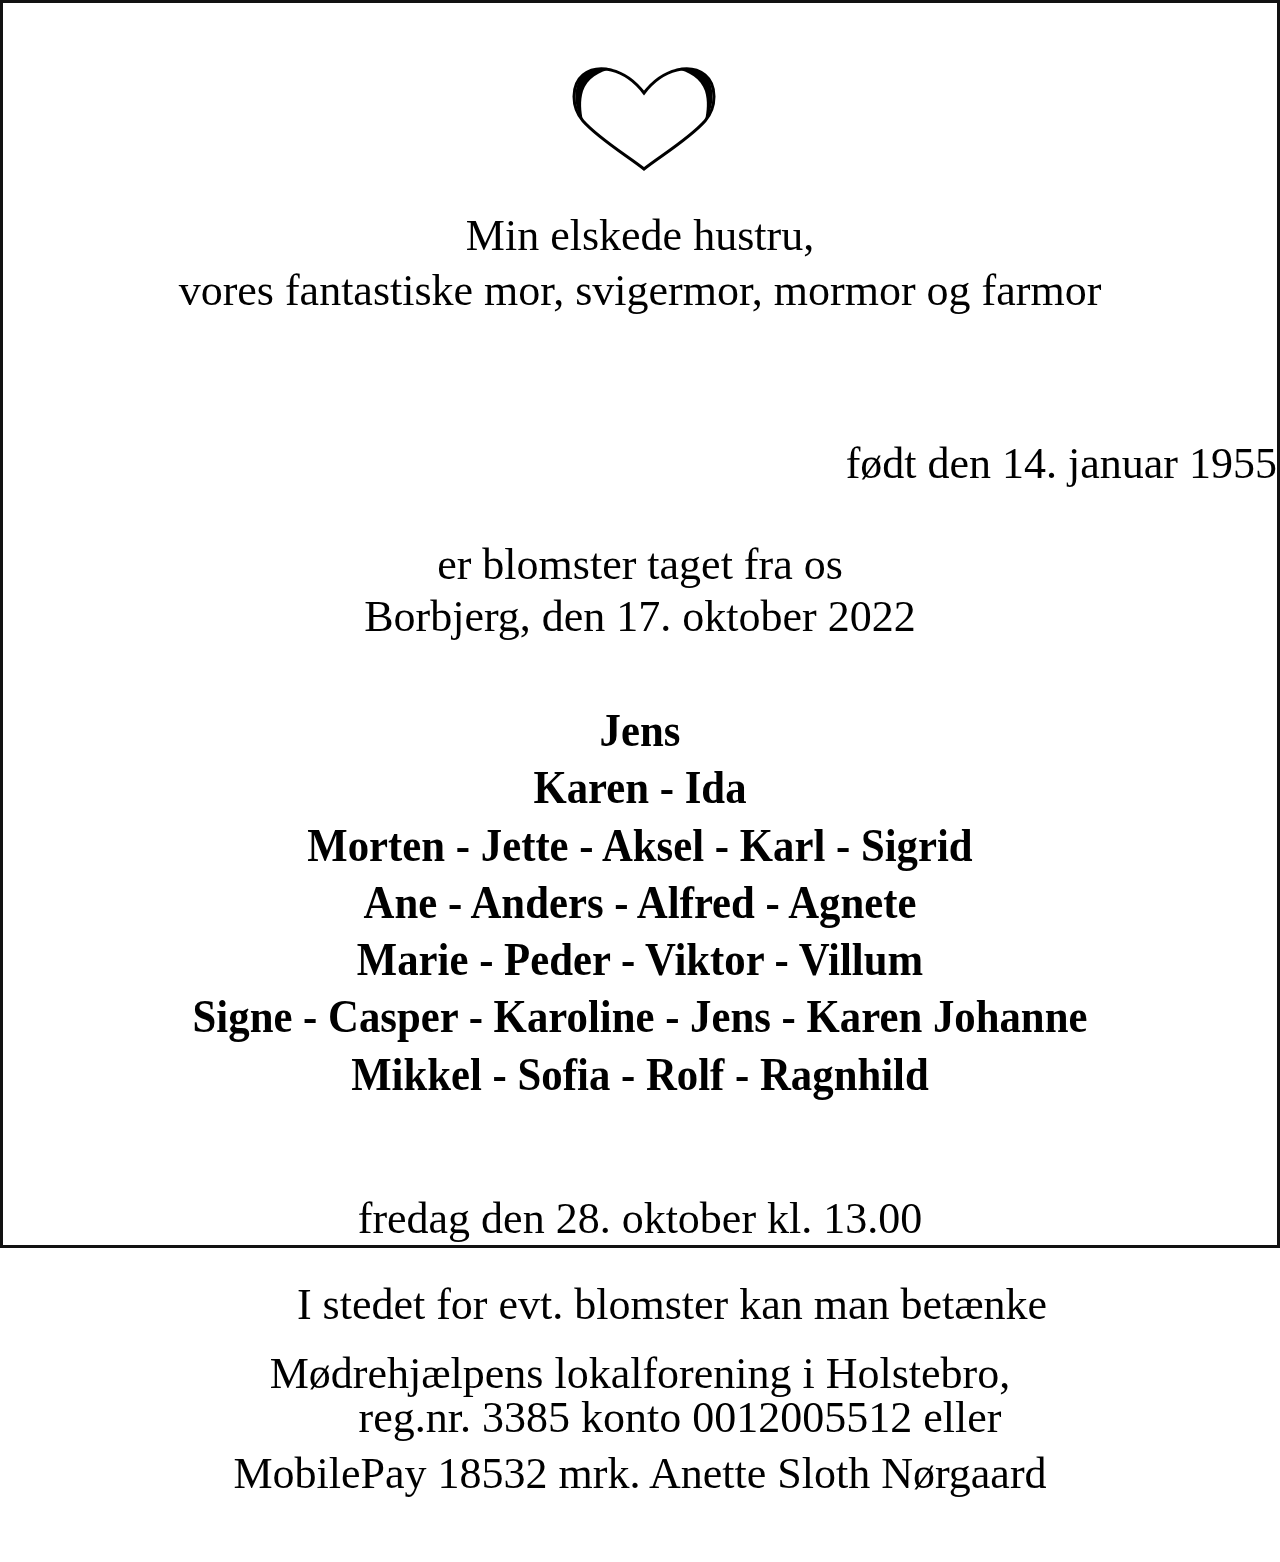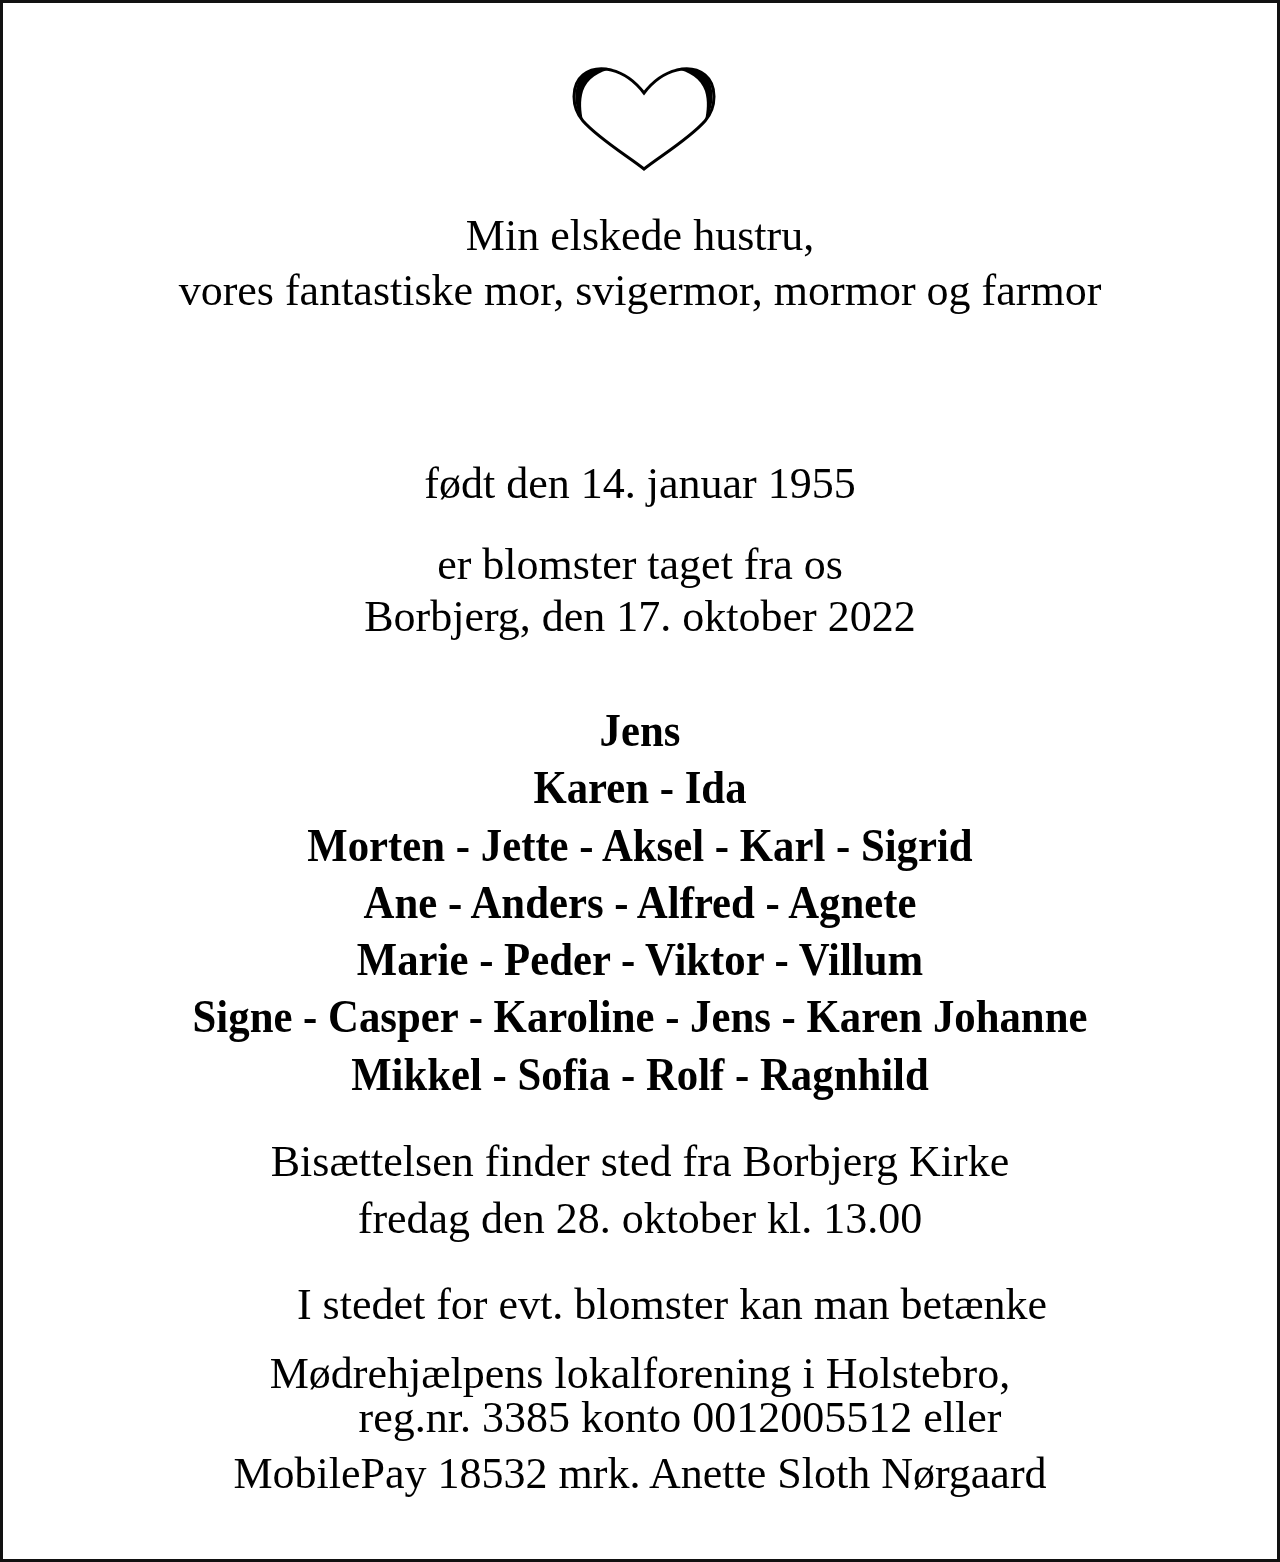--- a/index.html
+++ b/index.html
@@ -9,21 +9,21 @@
     }
     body {
       width: 1280px;
       height: 1562px;
       overflow: hidden;
     }
     .notice {
       position: relative;
       box-sizing: border-box;
       width: 1280px;
-      height: 1562px;
+      height: 1248px;
       border: 3px solid #111111;
       background: #ffffff;
       color: #000000;
       font-family: "Liberation Serif", "DejaVu Serif", serif;
       text-align: center;
     }
     .heart {
       position: absolute;
       left: 566px;
       top: 62px;
@@ -62,35 +62,34 @@
                C 120 74, 90 92, 75 104 Z" fill="none" stroke="#000" stroke-width="3"></path>
       <path d="M14 56 C 4 42, 4 20, 14 10 C 22 4, 34 2, 44 4 C 30 6, 18 14, 14 26 C 11 36, 12 46, 14 56 Z" fill="#000"></path>
       <path d="M136 56 C 146 42, 146 20, 136 10 C 128 4, 116 2, 106 4 C 120 6, 132 14, 136 26 C 139 36, 138 46, 136 56 Z" fill="#000"></path>
     </svg>
   </div>
 
   <div class="line regular" style="top:211px;">Min elskede hustru,</div>
   <div class="line regular" style="top:266px;">vores fantastiske mor, svigermor, mormor og farmor</div>
 
 
-  <div class="line regular" style="top:459px;">født den 14. januar 1955</div>
+  <div class="line regular" style="top:439px;text-align:right;">født den 14. januar 1955</div>
   <div class="line regular" style="top:540px;">er blomster taget fra os</div>
   <div class="line regular" style="top:592px;">Borbjerg, den 17. oktober 2022</div>
 
   <div class="family">
     <div class="line bold" style="top:705px;">Jens</div>
     <div class="line bold" style="top:762px;">Karen - Ida</div>
     <div class="line bold" style="top:820px;">Morten - Jette - Aksel - Karl - Sigrid</div>
     <div class="line bold" style="top:877px;">Ane - Anders - Alfred - Agnete</div>
     <div class="line bold" style="top:934px;">Marie - Peder - Viktor - Villum</div>
     <div class="line bold" style="top:991px;">Signe - Casper - Karoline - Jens - Karen Johanne</div>
     <div class="line bold" style="top:1049px;">Mikkel - Sofia - Rolf - Ragnhild</div>
   </div>
 
-  <div class="line regular" style="top:1137px;">Bisættelsen finder sted fra Borbjerg Kirke</div>
   <div class="line regular" style="top:1194px;">fredag den 28. oktober kl. 13.00</div>
 
   <div class="line regular" style="top:1280px;padding-left:32px;">I stedet for evt. blomster kan man betænke</div>
   <div class="line regular" style="top:1336px;margin-top:13px;">Mødrehjælpens lokalforening i Holstebro,</div>
   <div class="line regular" style="top:1393px;padding-left:40px;">reg.nr. 3385 konto 0012005512 eller</div>
   <div class="line regular" style="top:1449px;">MobilePay 18532 mrk. Anette Sloth Nørgaard</div>
 
 </div>
 
 </body></html>

